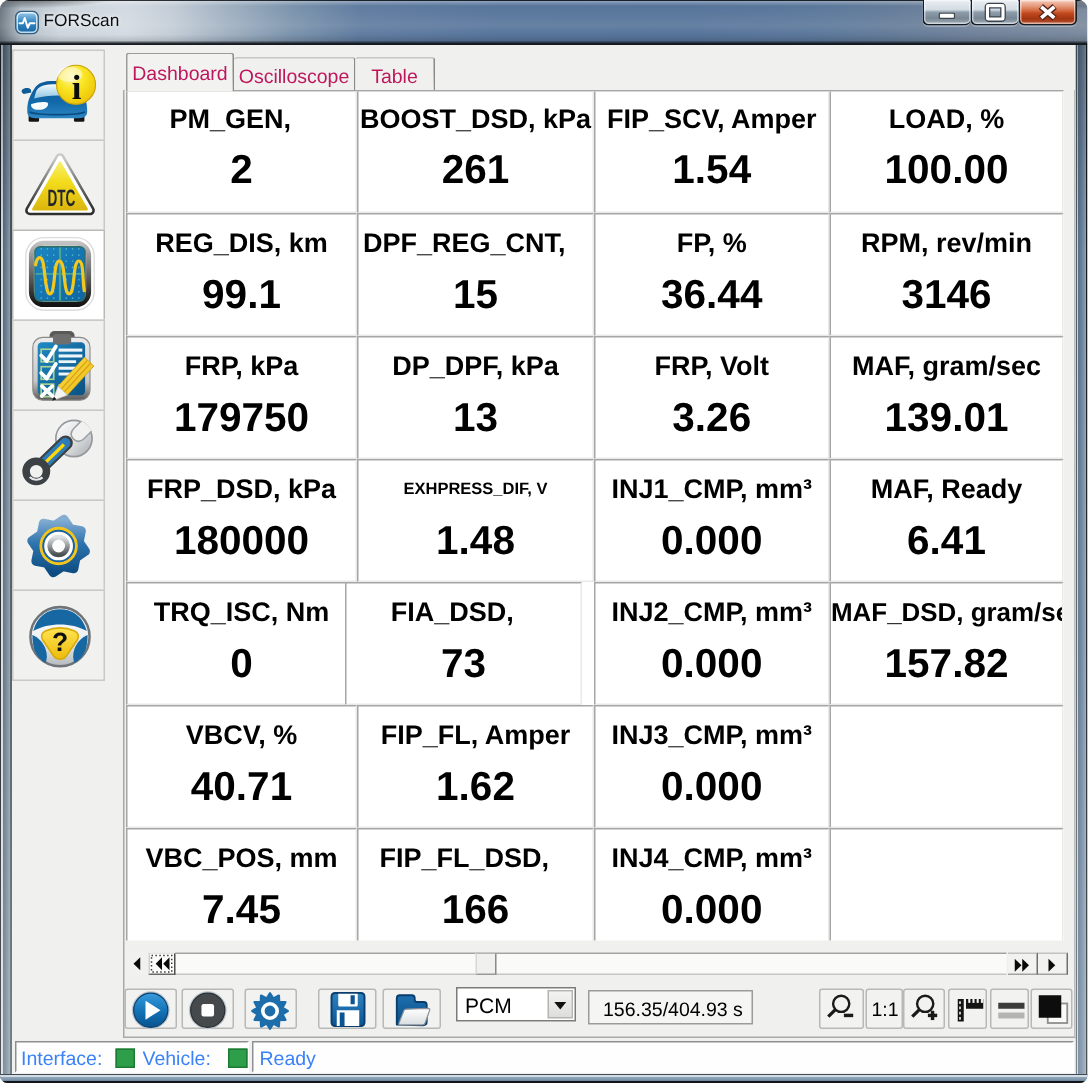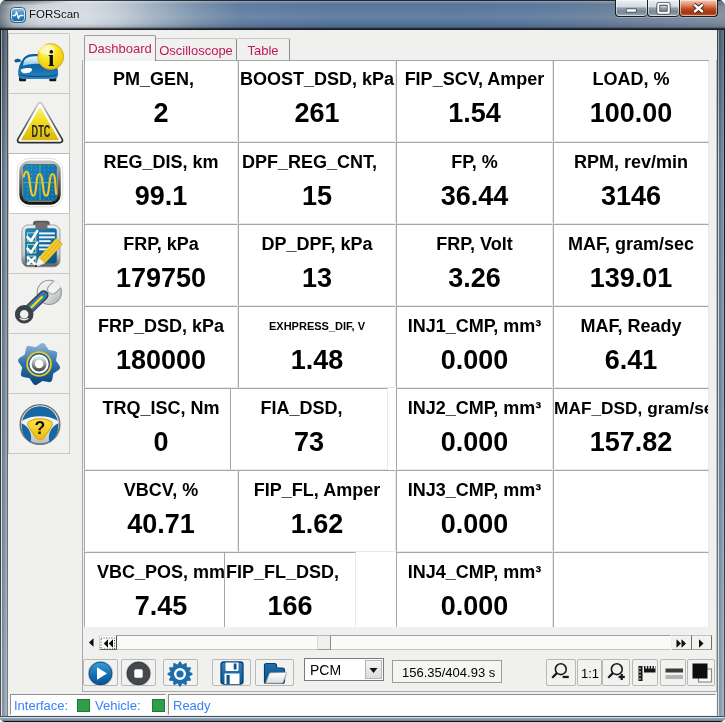--- a/index.html
+++ b/index.html
@@ -477,21 +477,21 @@
         </div>
         <div class="cv">0.000</div>
       </div>
       <div class="cell" style="left:469px;top:409px;width:156px;height:82px"></div>
       <div class="cell" style="left:0px;top:491px;width:154px;height:76px">
         <div class="cl">
           <span>VBC_POS, mm</span>
         </div>
         <div class="cv">7.45</div>
       </div>
-      <div class="cell" style="left:140px;top:491px;width:132px;height:76px">
+      <div class="cell" style="left:154px;top:491px;width:158px;height:76px">
         <div class="cl">
           <span>FIP_FL_DSD,&nbsp;&nbsp;&nbsp;</span>
         </div>
         <div class="cv">166</div>
       </div>
       <div class="cell" style="left:312px;top:491px;width:157px;height:76px">
         <div class="cl">
           <span>INJ4_CMP, mm³</span>
         </div>
         <div class="cv">0.000</div>

